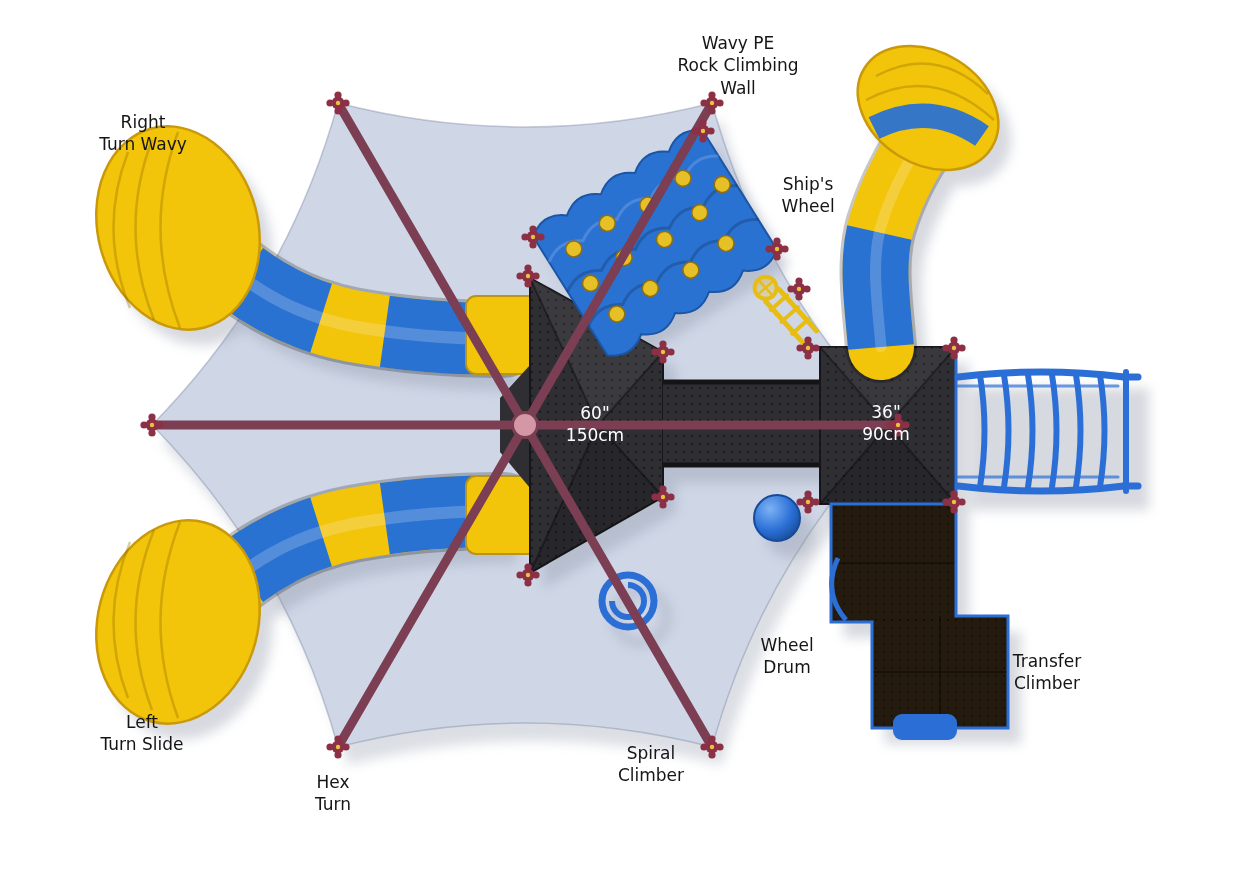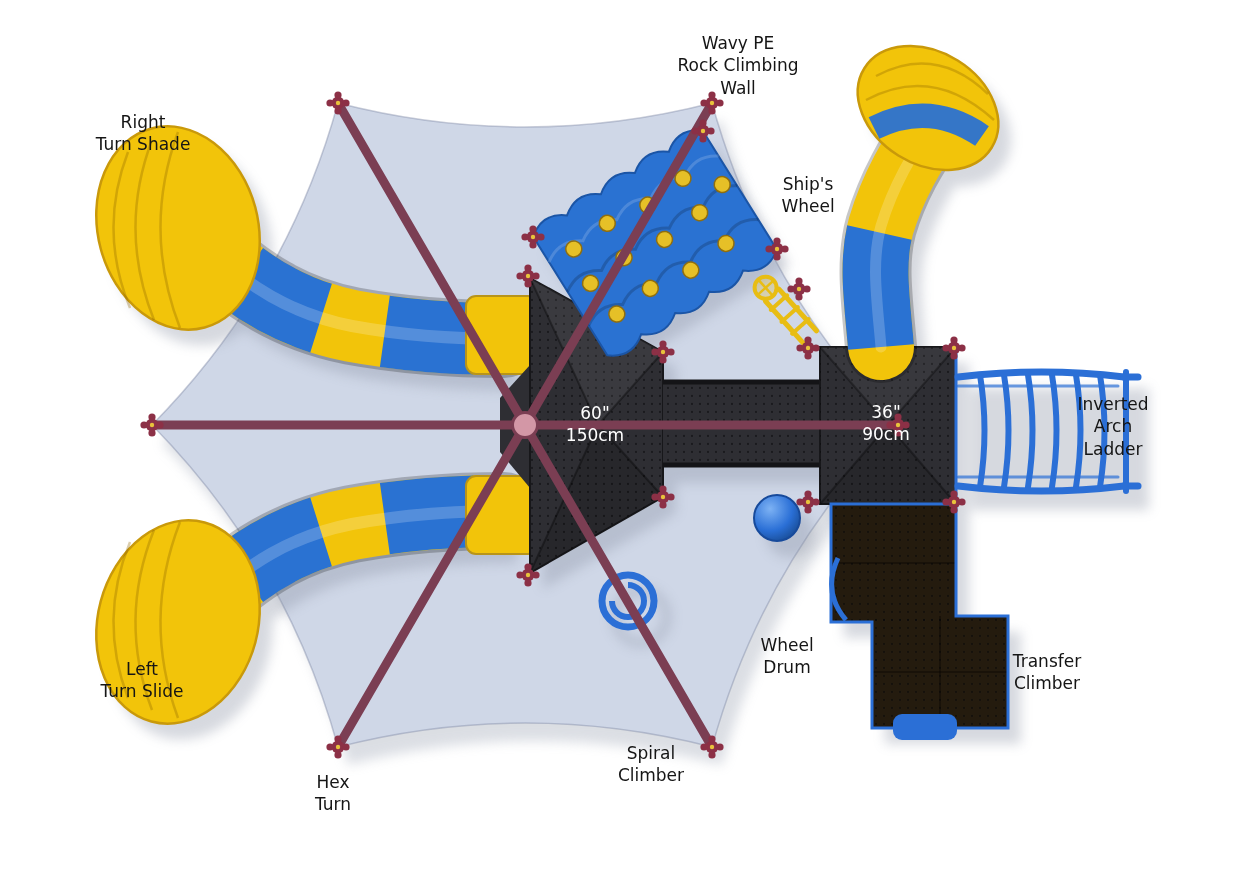--- a/index.html
+++ b/index.html
@@ -267,33 +267,30 @@
     <use href="#cap" transform="translate(703,131)"></use>
     <use href="#cap" transform="translate(777,249)"></use>
     <use href="#cap" transform="translate(799,289)"></use>
   </g>
 </svg>
 
   <div class="label" style="left:738px;top:66px">Wavy PE
 Rock Climbing
 Wall</div>
   <div class="label" style="left:143px;top:133px">Right
-Turn Shade</div>
+Turn Wavy</div>
   <div class="label" style="left:808px;top:195px">Ship's
 Wheel</div>
-  <div class="label" style="left:1113px;top:427px">Inverted
-Arch
-Ladder</div>
   <div class="label dim" style="left:595px;top:424px">60"
 150cm</div>
   <div class="label dim" style="left:886px;top:423px">36"
 90cm</div>
   <div class="label" style="left:787px;top:656px">Wheel
 Drum</div>
   <div class="label" style="left:1047px;top:672px">Transfer
 Climber</div>
-  <div class="label" style="left:142px;top:680px">Left
+  <div class="label" style="left:142px;top:733px">Left
 Turn Slide</div>
   <div class="label" style="left:333px;top:793px">Hex
 Turn</div>
   <div class="label" style="left:651px;top:764px">Spiral
 Climber</div>
 </div>
 
 </body></html>

